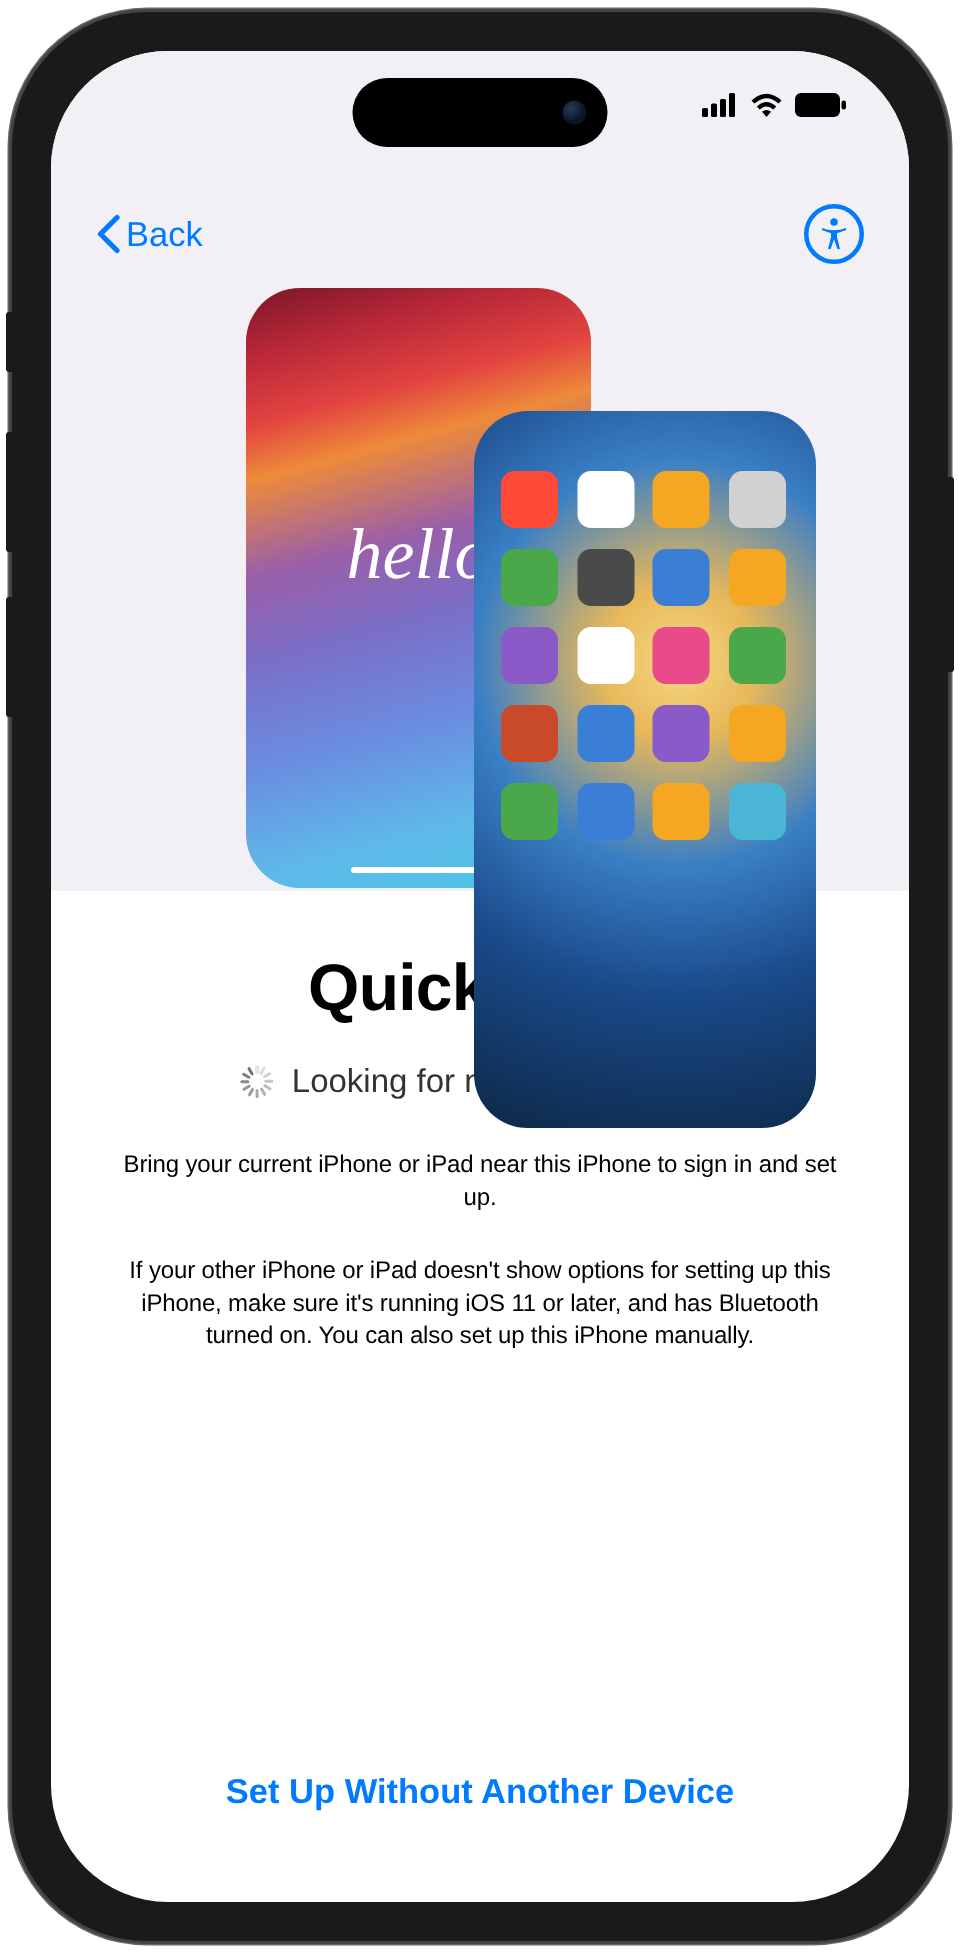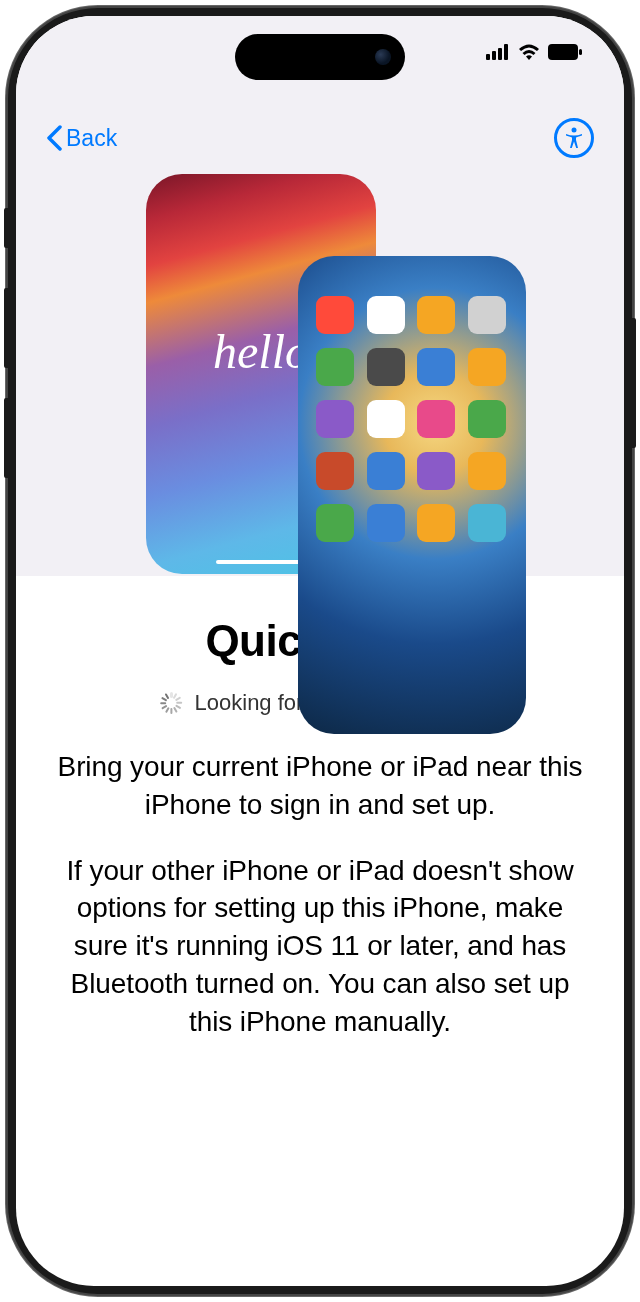--- a/index.html
+++ b/index.html
@@ -11,21 +11,21 @@
       position: relative;
     }
     .device-frame {
       position: absolute;
       top: 8px;
       left: 8px;
       width: 624px;
       height: 1286px;
       background: #1a1a1a;
       border-radius: 90px;
-      padding: 8px;
+      padding: 26px;
       box-shadow: 0 0 0 2px #444, 0 0 0 3px #666;
     }
     .side-button {
       position: absolute;
       background: #1a1a1a;
       border-radius: 2px;
     }
     .sb-left-1 { left: -4px; top: 200px; width: 6px; height: 40px; }
     .sb-left-2 { left: -4px; top: 280px; width: 6px; height: 80px; }
     .sb-left-3 { left: -4px; top: 390px; width: 6px; height: 80px; }
@@ -207,21 +207,21 @@
       height: 6px;
       margin-left: -1.2px;
       border-radius: 2px;
       transform-origin: 50% 11px;
     }
     .status-text {
       font-size: 22px;
       color: #333;
     }
     .body-text {
-      font-size: 28px;
+      font-size: 16px;
       color: #000;
       line-height: 1.35;
       margin-bottom: 28px;
       letter-spacing: -0.1px;
     }
     .footer-link {
       position: absolute;
       bottom: 60px;
       left: 0;
       right: 0;
@@ -336,14 +336,15 @@
             <div class="spinner-blade" style="transform: rotate(270deg); background: rgba(80, 80, 80, 0.68);"></div>
             <div class="spinner-blade" style="transform: rotate(300deg); background: rgba(80, 80, 80, 0.74);"></div>
             <div class="spinner-blade" style="transform: rotate(330deg); background: rgba(80, 80, 80, 0.8);"></div>
           </div>
         <span class="status-text">Looking for nearby devices…</span>
       </div>
       <p class="body-text">Bring your current iPhone or iPad near this iPhone to sign in and set up.</p>
       <p class="body-text">If your other iPhone or iPad doesn't show options for setting up this iPhone, make sure it's running iOS 11 or later, and has Bluetooth turned on. You can also set up this iPhone manually.</p>
     </div>
 
+    <div class="footer-link">Set Up Without Another Device</div>
   </div>
 </div>
 
 </body></html>

